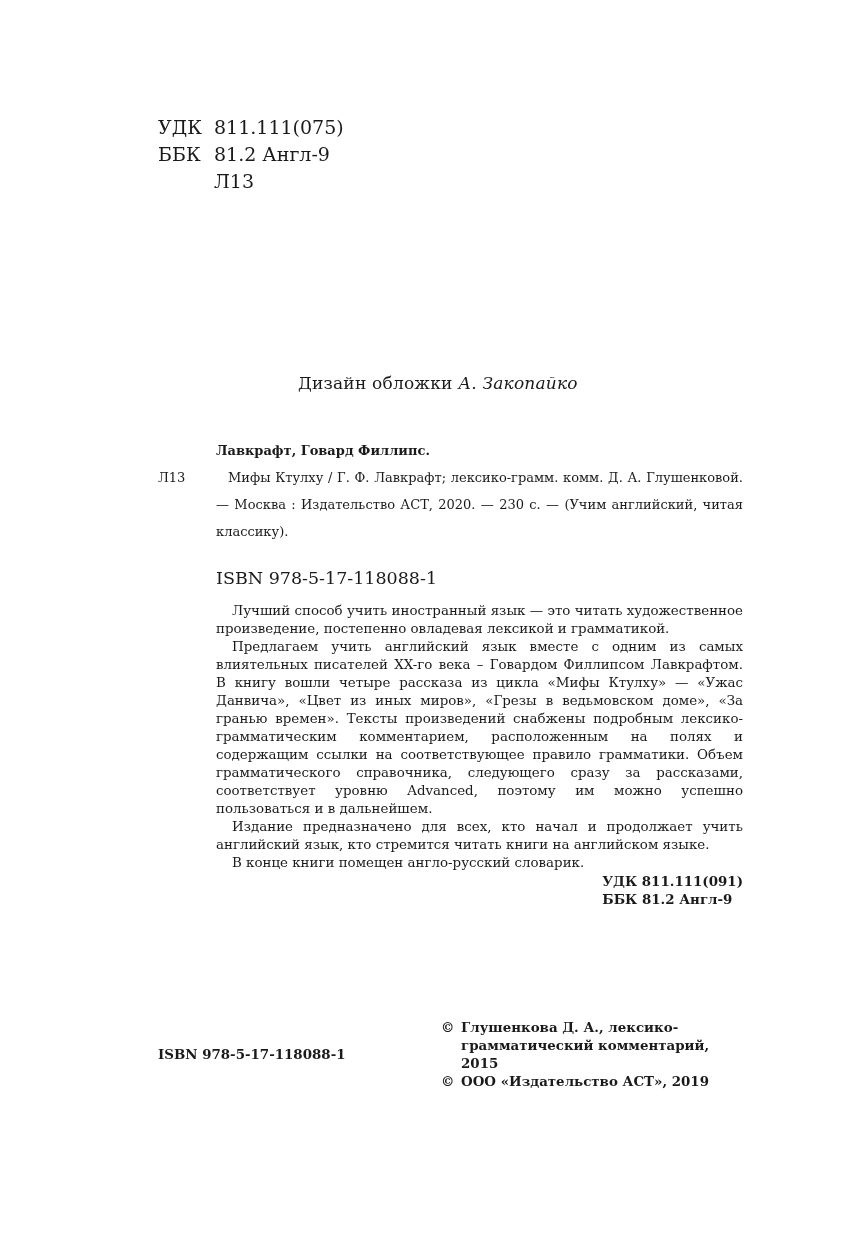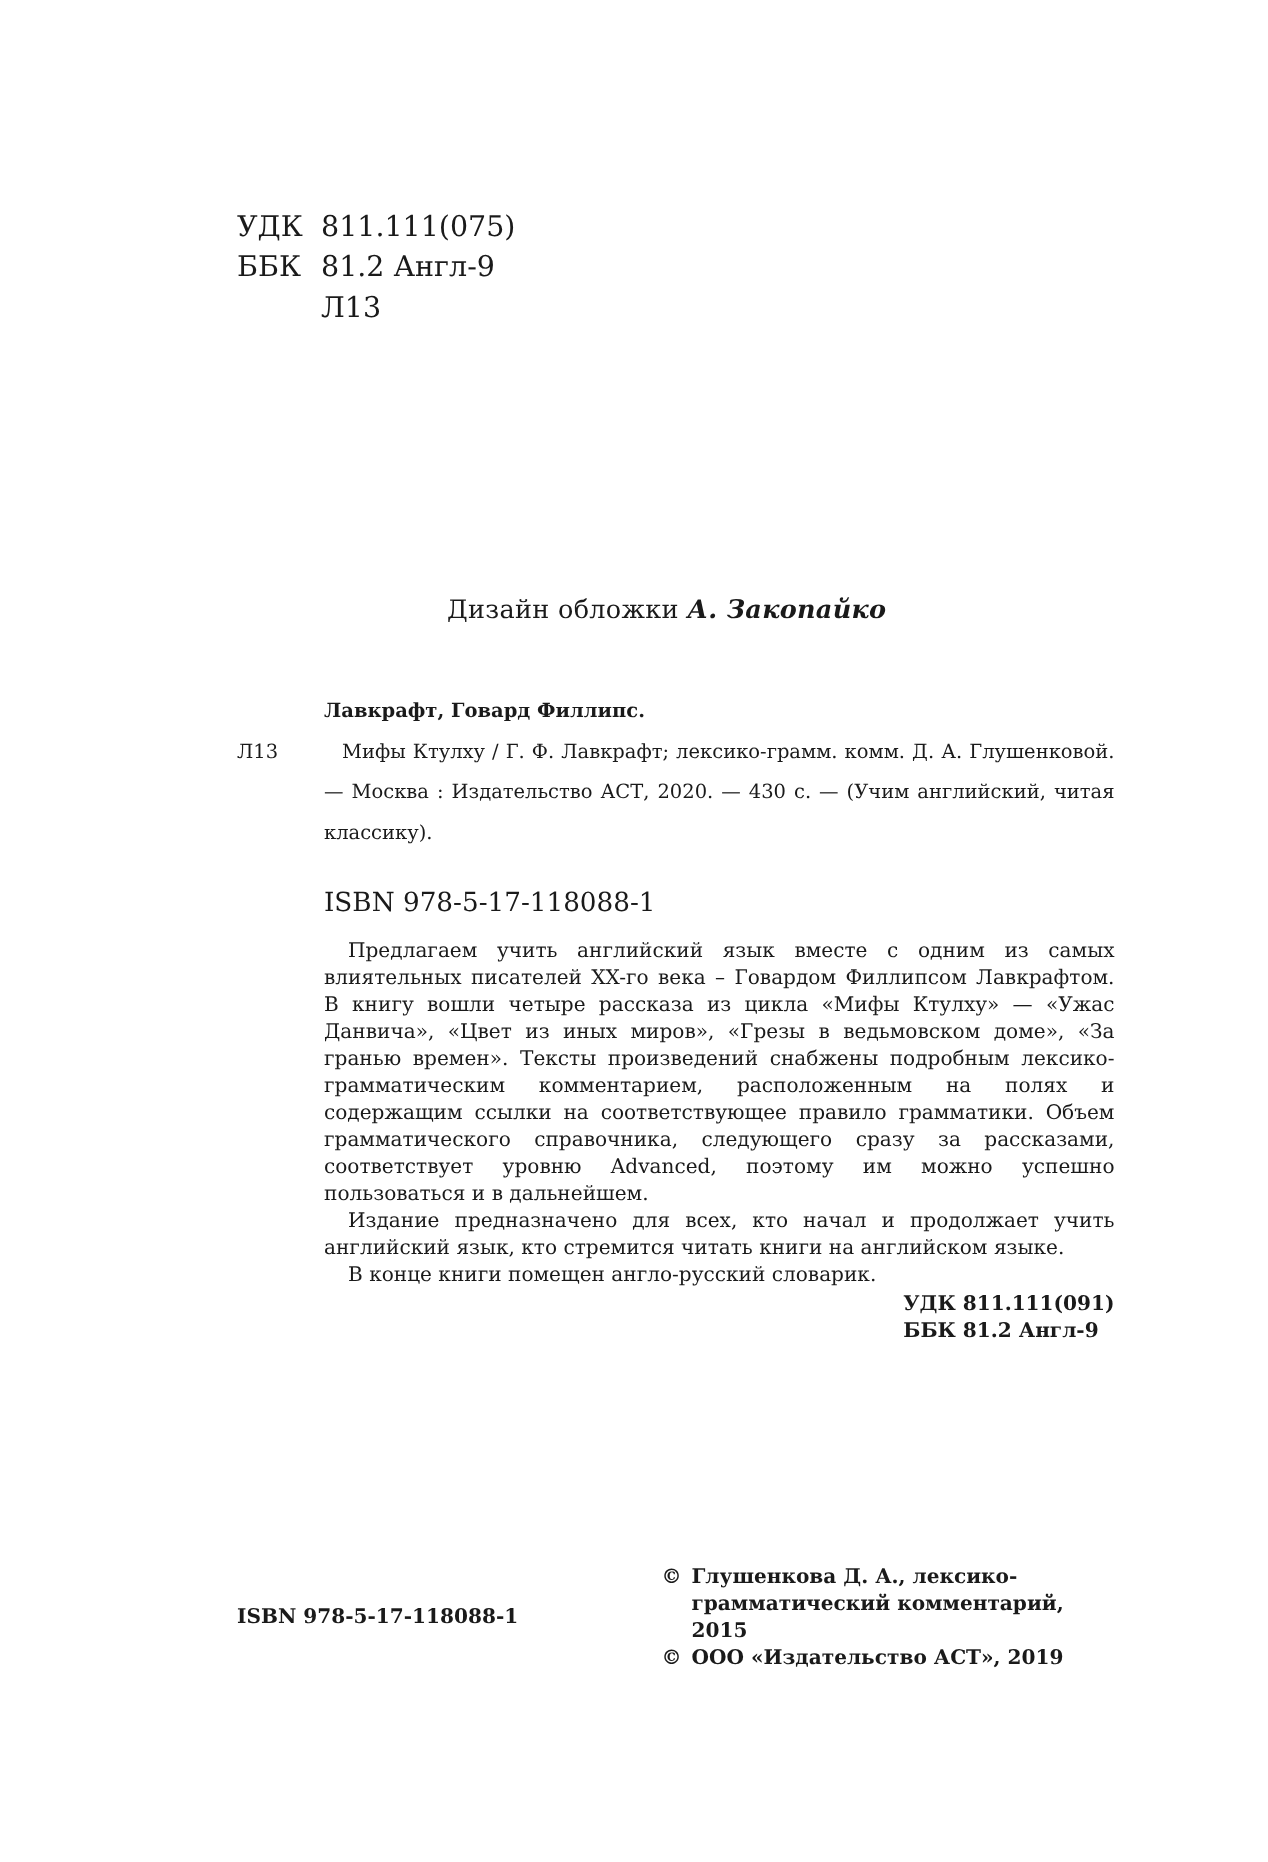--- a/index.html
+++ b/index.html
@@ -1,23 +1,23 @@
 <!DOCTYPE html>
 <html><head>
 <meta charset="utf-8">
 <style>
   html, body { margin: 0; padding: 0; background: #ffffff; }
   body { width: 845px; height: 1241px; position: relative; overflow: hidden;
          font-family: "DejaVu Serif", "Liberation Serif", serif; color: #1a1a1a; }
-  .abs { position: absolute; margin-top: 24px; }
+  .abs { position: absolute; }
   .codes { left: 158px; top: 114px; font-size: 19px; line-height: 27px; }
   .codes .row { display: flex; }
   .codes .lbl { width: 56px; display: inline-block; }
   .design { left: 298px; top: 373px; font-size: 17px; letter-spacing: 0.2px; }
-  .design i { font-style: italic; font-weight: bold; }
+  .design i { font-style: italic; }
   .biblio { left: 158px; top: 437px; width: 585px; font-size: 13px; line-height: 27px; }
   .biblio .author { margin-left: 58px; font-weight: bold; }
   .biblio .entry { position: relative; padding-left: 58px; text-align: justify; }
   .biblio .code { position: absolute; left: 0; top: 0; }
   .biblio .entry .first { text-indent: 12px; }
   .isbn-main { left: 216px; top: 568px; font-size: 17.5px; }
   .annot { left: 216px; top: 602px; width: 527px; font-size: 13.4px; line-height: 18px;
            text-align: justify; }
   .annot p { margin: 0; text-indent: 16px; }
   .annot .right { text-align: right; font-weight: bold; text-indent: 0; }
@@ -47,27 +47,28 @@
 
 <div class="abs design">
   <span>Дизайн обложки</span>
   <i>А. Закопайко</i>
 </div>
 
 <div class="abs biblio">
   <div class="author">Лавкрафт, Говард Филлипс.</div>
   <div class="entry">
     <span class="code">Л13</span>
-    <div class="first">Мифы Ктулху / Г. Ф. Лавкрафт; лексико-грамм. комм. Д. А. Глушенковой. — Москва : Издательство АСТ, 2020. — 430 с. — (Учим английский, читая классику).</div>
+    <div class="first">Мифы Ктулху / Г. Ф. Лавкрафт; лексико-грамм. комм. Д. А. Глушенковой. — Москва : Издательство АСТ, 2020. — 230 с. — (Учим английский, читая классику).</div>
   </div>
 </div>
 
 <div class="abs isbn-main">ISBN 978-5-17-118088-1</div>
 
 <div class="abs annot">
+  <p>Лучший способ учить иностранный язык — это читать художественное произведение, постепенно овладевая лексикой и грамматикой.</p>
   <p>Предлагаем учить английский язык вместе с одним из самых влиятельных писателей XX-го века – Говардом Филлипсом Лавкрафтом. В книгу вошли четыре рассказа из цикла «Мифы Ктулху» — «Ужас Данвича», «Цвет из иных миров», «Грезы в ведьмовском доме», «За гранью времен». Тексты произведений снабжены подробным лексико-грамматическим комментарием, расположенным на полях и содержащим ссылки на соответствующее правило грамматики. Объем грамматического справочника, следующего сразу за рассказами, соответствует уровню Advanced, поэтому им можно успешно пользоваться и в дальнейшем.</p>
   <p>Издание предназначено для всех, кто начал и продолжает учить английский язык, кто стремится читать книги на английском языке.</p>
   <p>В конце книги помещен англо-русский словарик.</p>
   <p class="right">
     <span class="right-inner">
       <span style="display:block">УДК 811.111(091)</span>
       <span style="display:block">ББК 81.2 Англ-9</span>
     </span>
   </p>
 </div>

